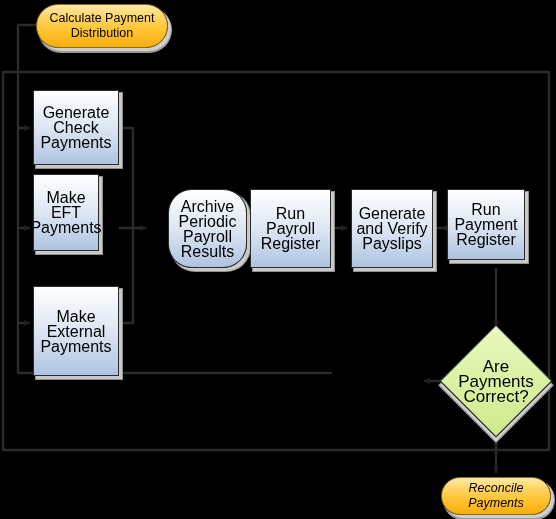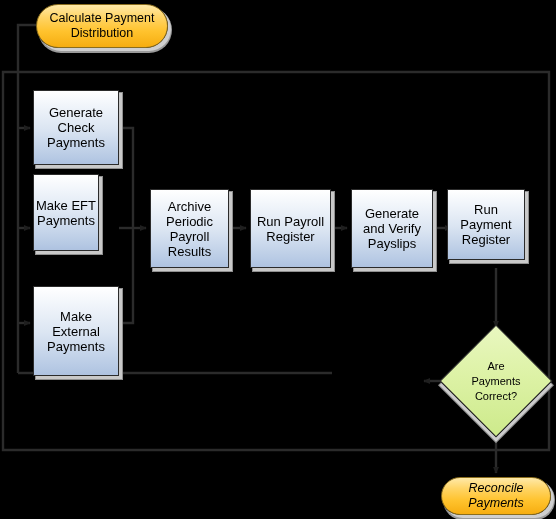--- a/index.html
+++ b/index.html
@@ -34,21 +34,21 @@
     line-height: 15px;
     color: #000000;
     z-index: 5;
   }
 
   
   .process {
     border: 1px solid #2b2b2b;
     background: linear-gradient(to bottom, #ffffff 0%, #f2f6fb 18%, #dbe5f2 52%, #b6c9e4 92%, #aec2e0 100%);
     box-shadow: 3px 3px 0 0 #c9c9c9, 3px 3px 0 1px #8f8f8f;
-    font-size: 13px;
+    font-size: 16px;
   }
 
   
   .terminator {
     border: 1px solid #8a6d1d;
     border-radius: 999px;
     background: linear-gradient(to bottom, #ffe9a8 0%, #ffd464 30%, #ffc32e 62%, #f6ad10 100%);
     box-shadow: 3px 3px 0 0 #cfcfcf, 3px 4px 0 1px #9a9a9a;
     font-size: 12.5px;
   }
@@ -71,21 +71,21 @@
   }
   .decision-label {
     position: absolute;
     left: 0; top: 0;
     width: 100%;
     height: 100%;
     display: flex;
     align-items: center;
     justify-content: center;
     text-align: center;
-    font-size: 11px;
+    font-size: 17px;
     line-height: 15px;
     color: #000000;
   }
 </style>
 </head>
 <body>
 
 <div id="canvas">
 
   <svg id="edges" viewBox="0 0 556 519" xmlns="http://www.w3.org/2000/svg">
@@ -137,21 +137,21 @@
   </div>
 
   <div class="node process" style="left:33px; top:174px; width:66px; height:77px;">
     <span>Make EFT<br>Payments</span>
   </div>
 
   <div class="node process" style="left:33px; top:286px; width:86px; height:90px;">
     <span>Make<br>External<br>Payments</span>
   </div>
 
-  <div class="node process" style="left:150px; top:189px; width:79px; height:79px;">
+  <div class="node process" style="left:168px; top:189px; width:79px; height:79px;border-radius:24px;">
     <span>Archive<br>Periodic<br>Payroll<br>Results</span>
   </div>
 
   <div class="node process" style="left:250px; top:189px; width:81px; height:79px;">
     <span>Run Payroll<br>Register</span>
   </div>
 
   <div class="node process" style="left:351px; top:189px; width:82px; height:79px;">
     <span>Generate<br>and Verify<br>Payslips</span>
   </div>

